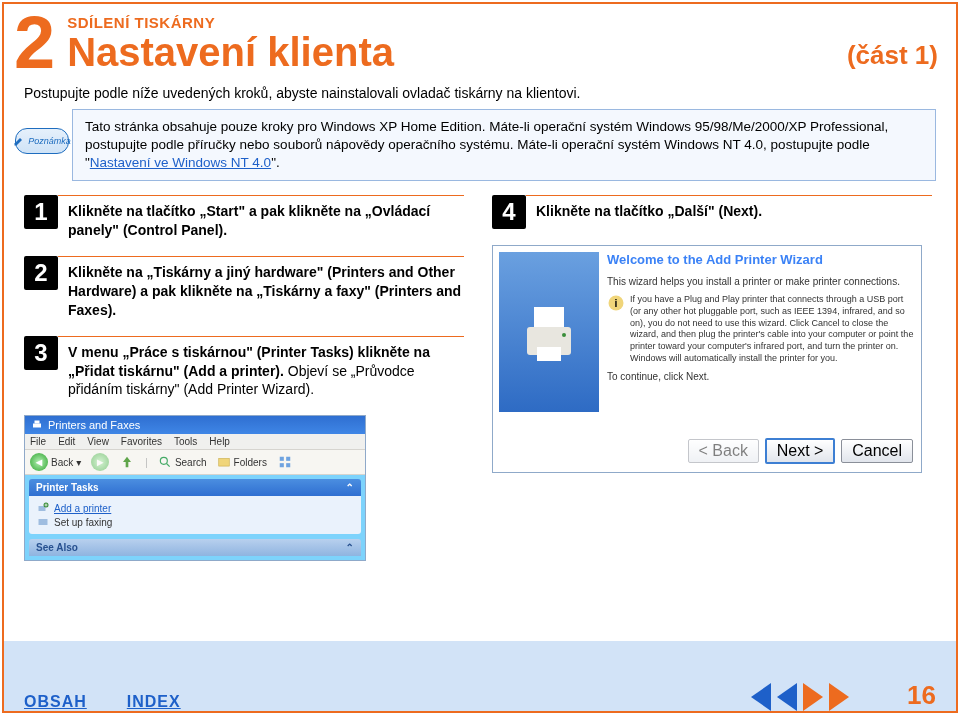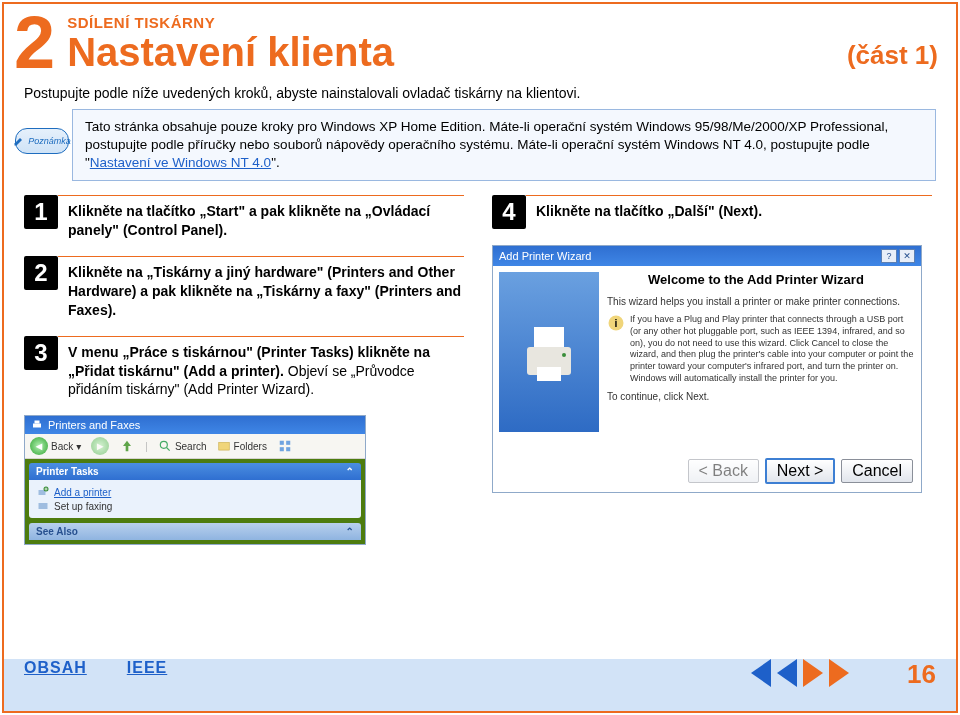--- a/index.html
+++ b/index.html
@@ -148,21 +148,21 @@
     padding: 6px;
     gap: 8px;
   }
   .wiz-side {
     width: 100px; height: 160px;
     background: linear-gradient(#6aa0e0,#2e6bc4);
     display:flex; align-items:center; justify-content:center;
   }
   .wiz-side svg { }
   .wiz-main { flex:1; font-size:10px; color:#333; line-height:1.3; }
-  .wiz-h { font-size:13px; font-weight:bold; color:#000000; margin-bottom:6px;margin-left:41px; }
+  .wiz-h { font-size:13px; font-weight:bold; color:#3b82f6; margin-bottom:6px; }
   .wiz-foot {
     text-align: right;
     padding: 4px 8px 8px;
   }
   .wiz-btn {
     display:inline-block;
     border:1px solid #8a8f99;
     background: linear-gradient(#fff,#e1e5ec);
     padding: 2px 10px;
     font-size:16px;
@@ -186,38 +186,38 @@
   .ex-menu {
     background:#f0f0ee; padding:2px 5px; display:flex; gap:12px;
     color:#333; font-size:10px; border-bottom:1px solid #d6d4cf;
   }
   .ex-tool {
     background:#f7f6f2; padding:3px 5px; display:flex; gap:10px; align-items:center;
     border-bottom:1px solid #d6d4cf; color:#333;
   }
   .ex-tool .tb { display:flex; align-items:center; gap:3px; }
   .circle-green { width:18px;height:18px;border-radius:50%; background:radial-gradient(#b2f0b2,#2fa32f); display:flex;align-items:center;justify-content:center;color:#fff;font-size:11px;}
-  .ex-body { background:#4d7c0f; padding:4px; }
+  .ex-body { background:#7dd3fc; padding:4px; }
   .panel-hd {
     background: linear-gradient(#4b8ee0,#2f6fd1);
     color:#fff; padding:3px 7px; border-radius:3px 3px 0 0;
     font-weight:bold; font-size:10px; display:flex; justify-content:space-between;
   }
   .panel-bd {
     background:#eaf2fc; padding:5px 8px; border-radius:0 0 3px 3px;
     margin-bottom:5px;
   }
   .panel-link { color:#1e60c9; text-decoration:underline; display:flex; align-items:center; gap:5px; padding:1px 0;}
   .footer {
     position: absolute;
     left: 0; right: 0; bottom: 0;
-    height: 52px;
+    height: 70px;
     background: #d2e3f7;
     display: flex;
-    align-items: flex-start;
+    align-items: flex-end;
     padding: 0 20px;
     gap: 40px;
   }
   .footer .flink {
     color: #1e60c9;
     text-decoration: underline;
     font-weight: bold;
     font-size: 16px;
     letter-spacing: 1px;
   }
@@ -287,20 +287,28 @@
         </div>
       </div>
 
       <div class="explorer">
         <div class="ex-title">
           <svg width="12" height="12" viewBox="0 0 24 24">
             <rect x="4" y="9" width="16" height="8" fill="#fff"></rect>
               <rect x="7" y="3" width="10" height="6" fill="#fff"></rect>
           </svg>
           <span>Printers and Faxes</span>
+        </div>
+        <div class="ex-menu">
+          <span>File</span>
+          <span>Edit</span>
+          <span>View</span>
+          <span>Favorites</span>
+          <span>Tools</span>
+          <span>Help</span>
         </div>
         <div class="ex-tool">
           <div class="tb">
             <div class="circle-green">◄</div>
             <span>Back</span>
             <span>▾</span>
           </div>
           <div class="circle-green" style="opacity:.5">►</div>
           <svg width="16" height="16" viewBox="0 0 24 24">
               <path d="M12 4l-6 8h4v8h4v-8h4z" fill="#5fa54a"></path>
@@ -363,27 +371,20 @@
     <div class="right-col">
 
       <div class="step">
         <div class="step-num">4</div>
         <div class="step-body">
           <span class="lead">Klikněte na tlačítko „Další" (Next).</span>
         </div>
       </div>
 
       <div class="wizard">
-        <div class="wizard-title">
-          <span>Add Printer Wizard</span>
-          <div class="wx">
-            <div class="win-btn">?</div>
-            <div class="win-btn">✕</div>
-          </div>
-        </div>
         <div class="wizard-body">
           <div class="wiz-side">
             <svg width="60" height="70" viewBox="0 0 60 70">
               <rect x="8" y="30" width="44" height="28" rx="3" fill="#e8e6df"></rect>
               <rect x="15" y="10" width="30" height="20" fill="#fff"></rect>
               <rect x="18" y="50" width="24" height="14" fill="#fff"></rect>
               <circle cx="45" cy="38" r="2" fill="#3a8e3a"></circle>
             </svg>
           </div>
           <div class="wiz-main">
@@ -404,21 +405,21 @@
           <span class="wiz-btn primary">Next &gt;</span>
           <span class="wiz-btn">Cancel</span>
         </div>
       </div>
 
     </div>
   </div>
 
   <div class="footer">
     <a href="#" class="flink">OBSAH</a>
-    <a href="#" class="flink">IEEE</a>
+    <a href="#" class="flink">INDEX</a>
     <div class="spacer"></div>
     <div class="nav-arrows">
       <div class="tri left"></div>
       <div class="tri left"></div>
       <div class="tri right"></div>
       <div class="tri right"></div>
     </div>
     <div class="pgnum">16</div>
   </div>
 

